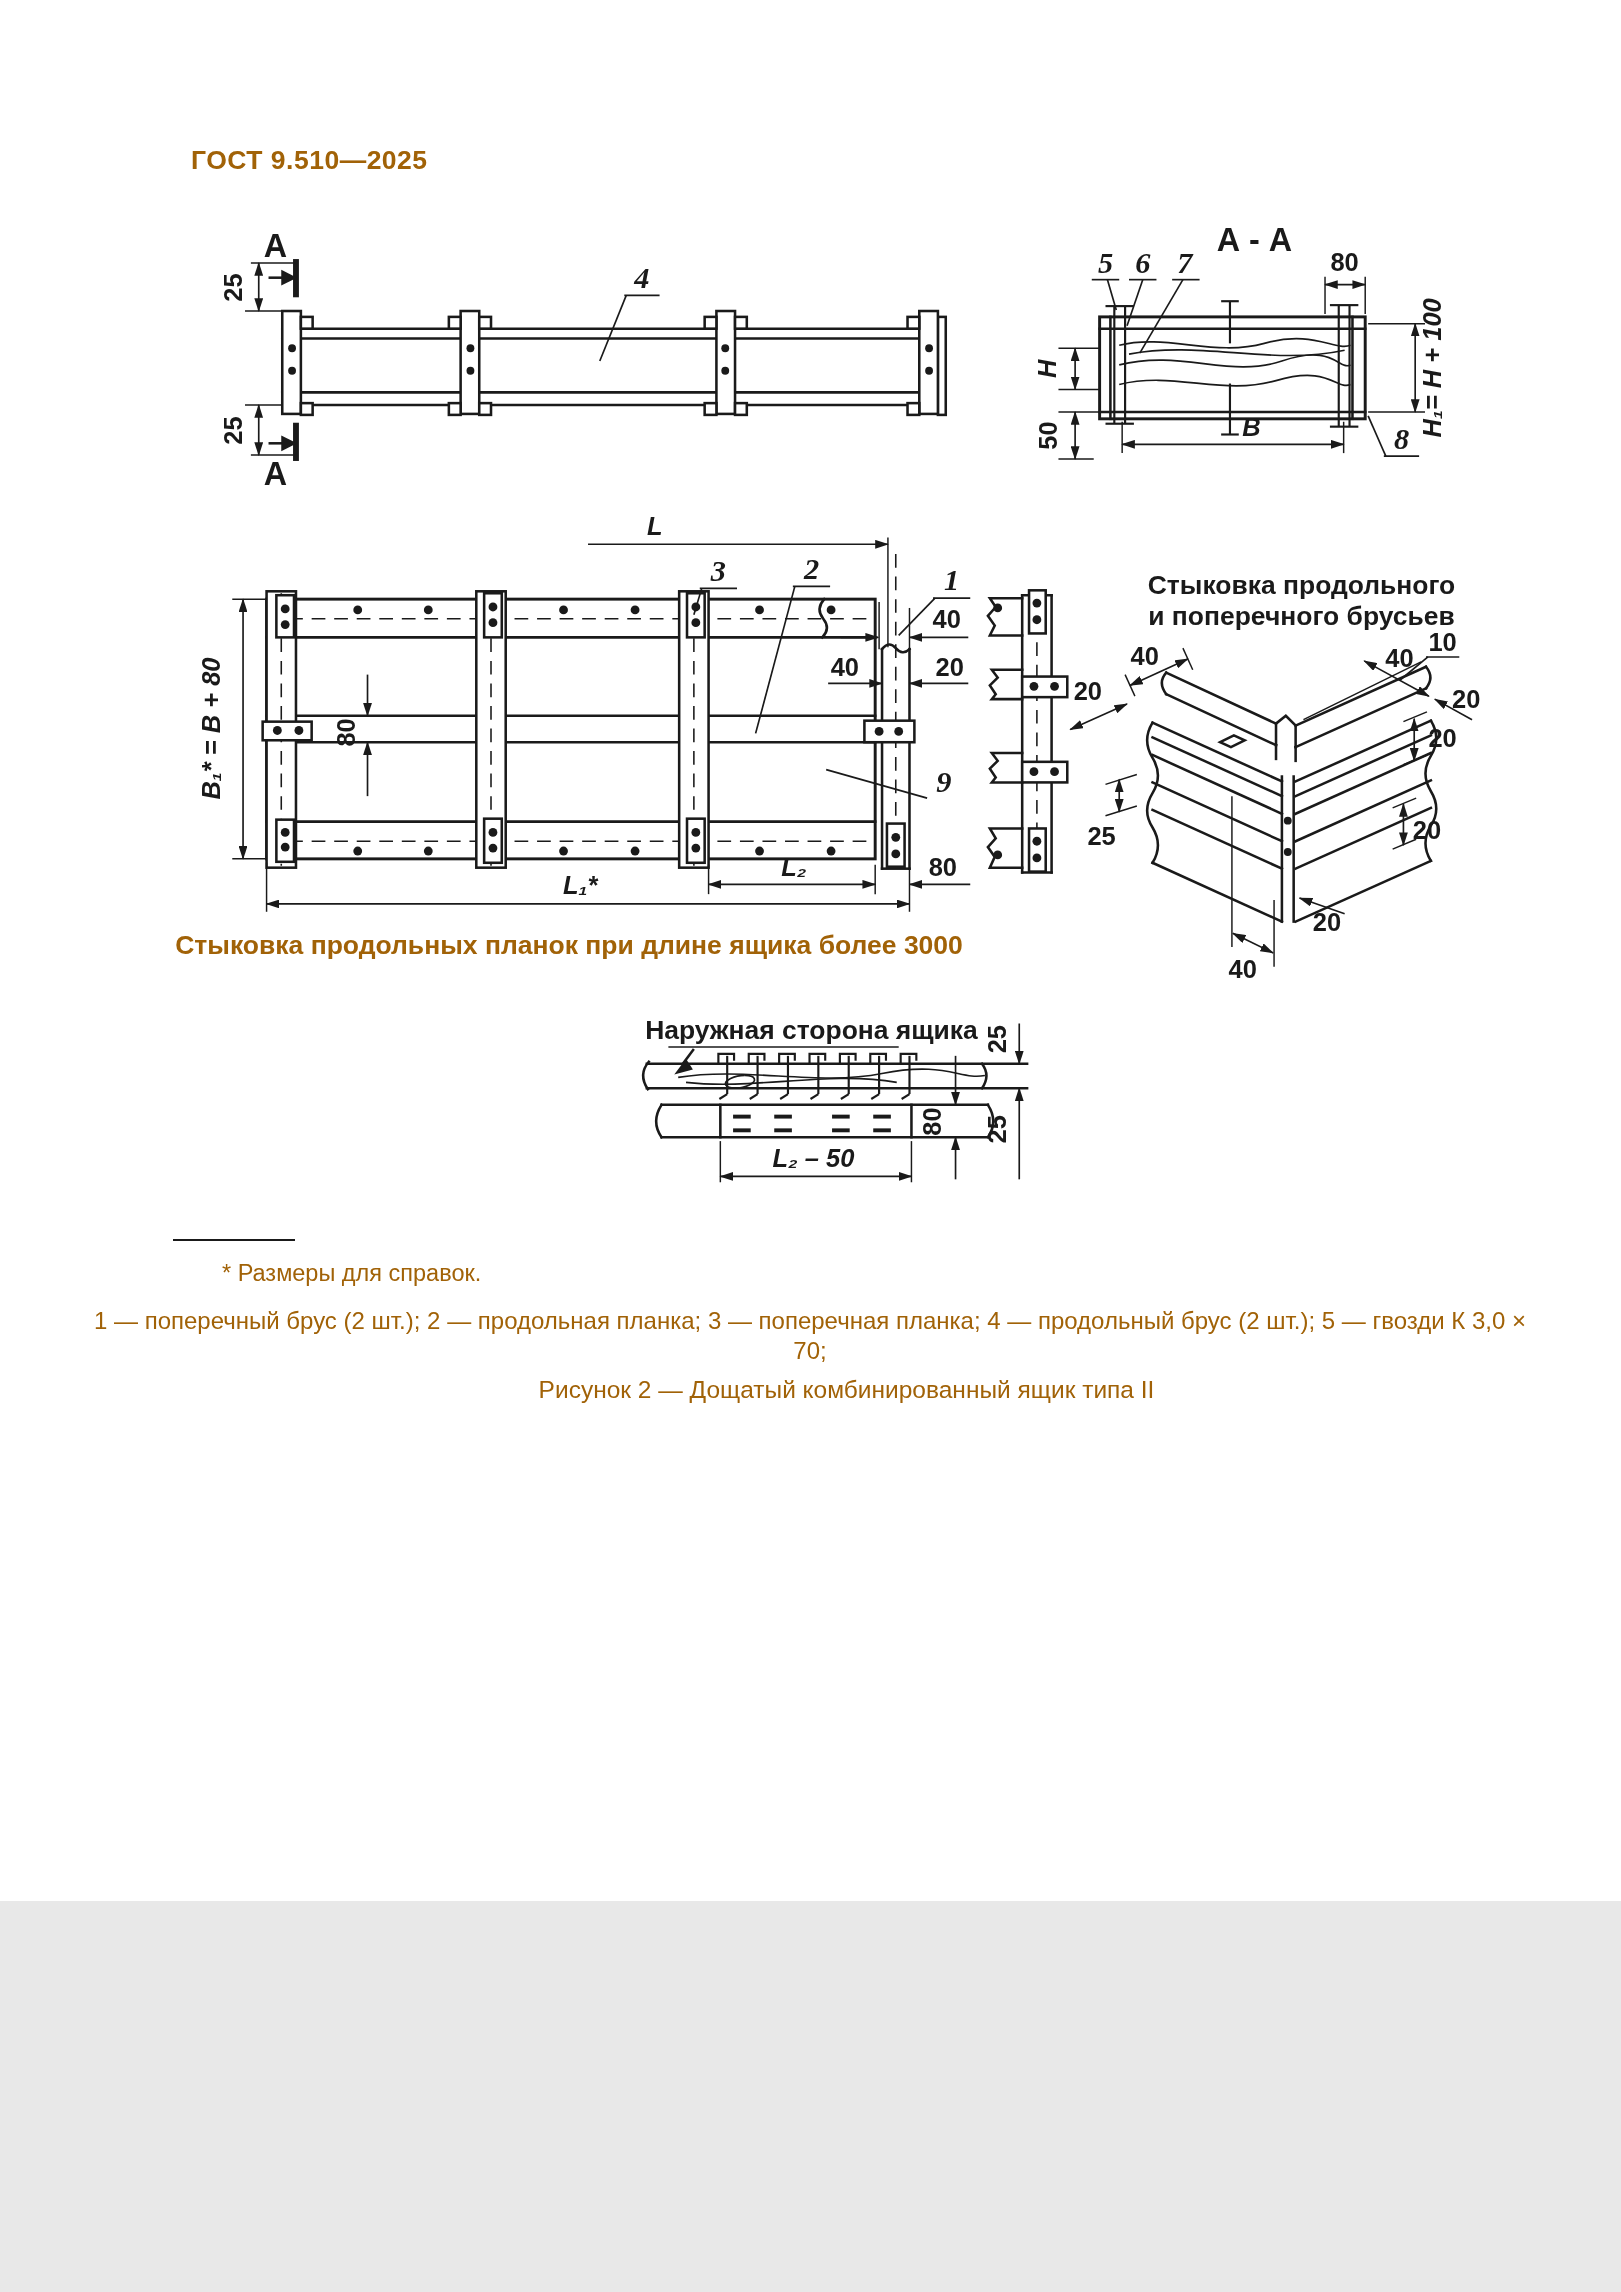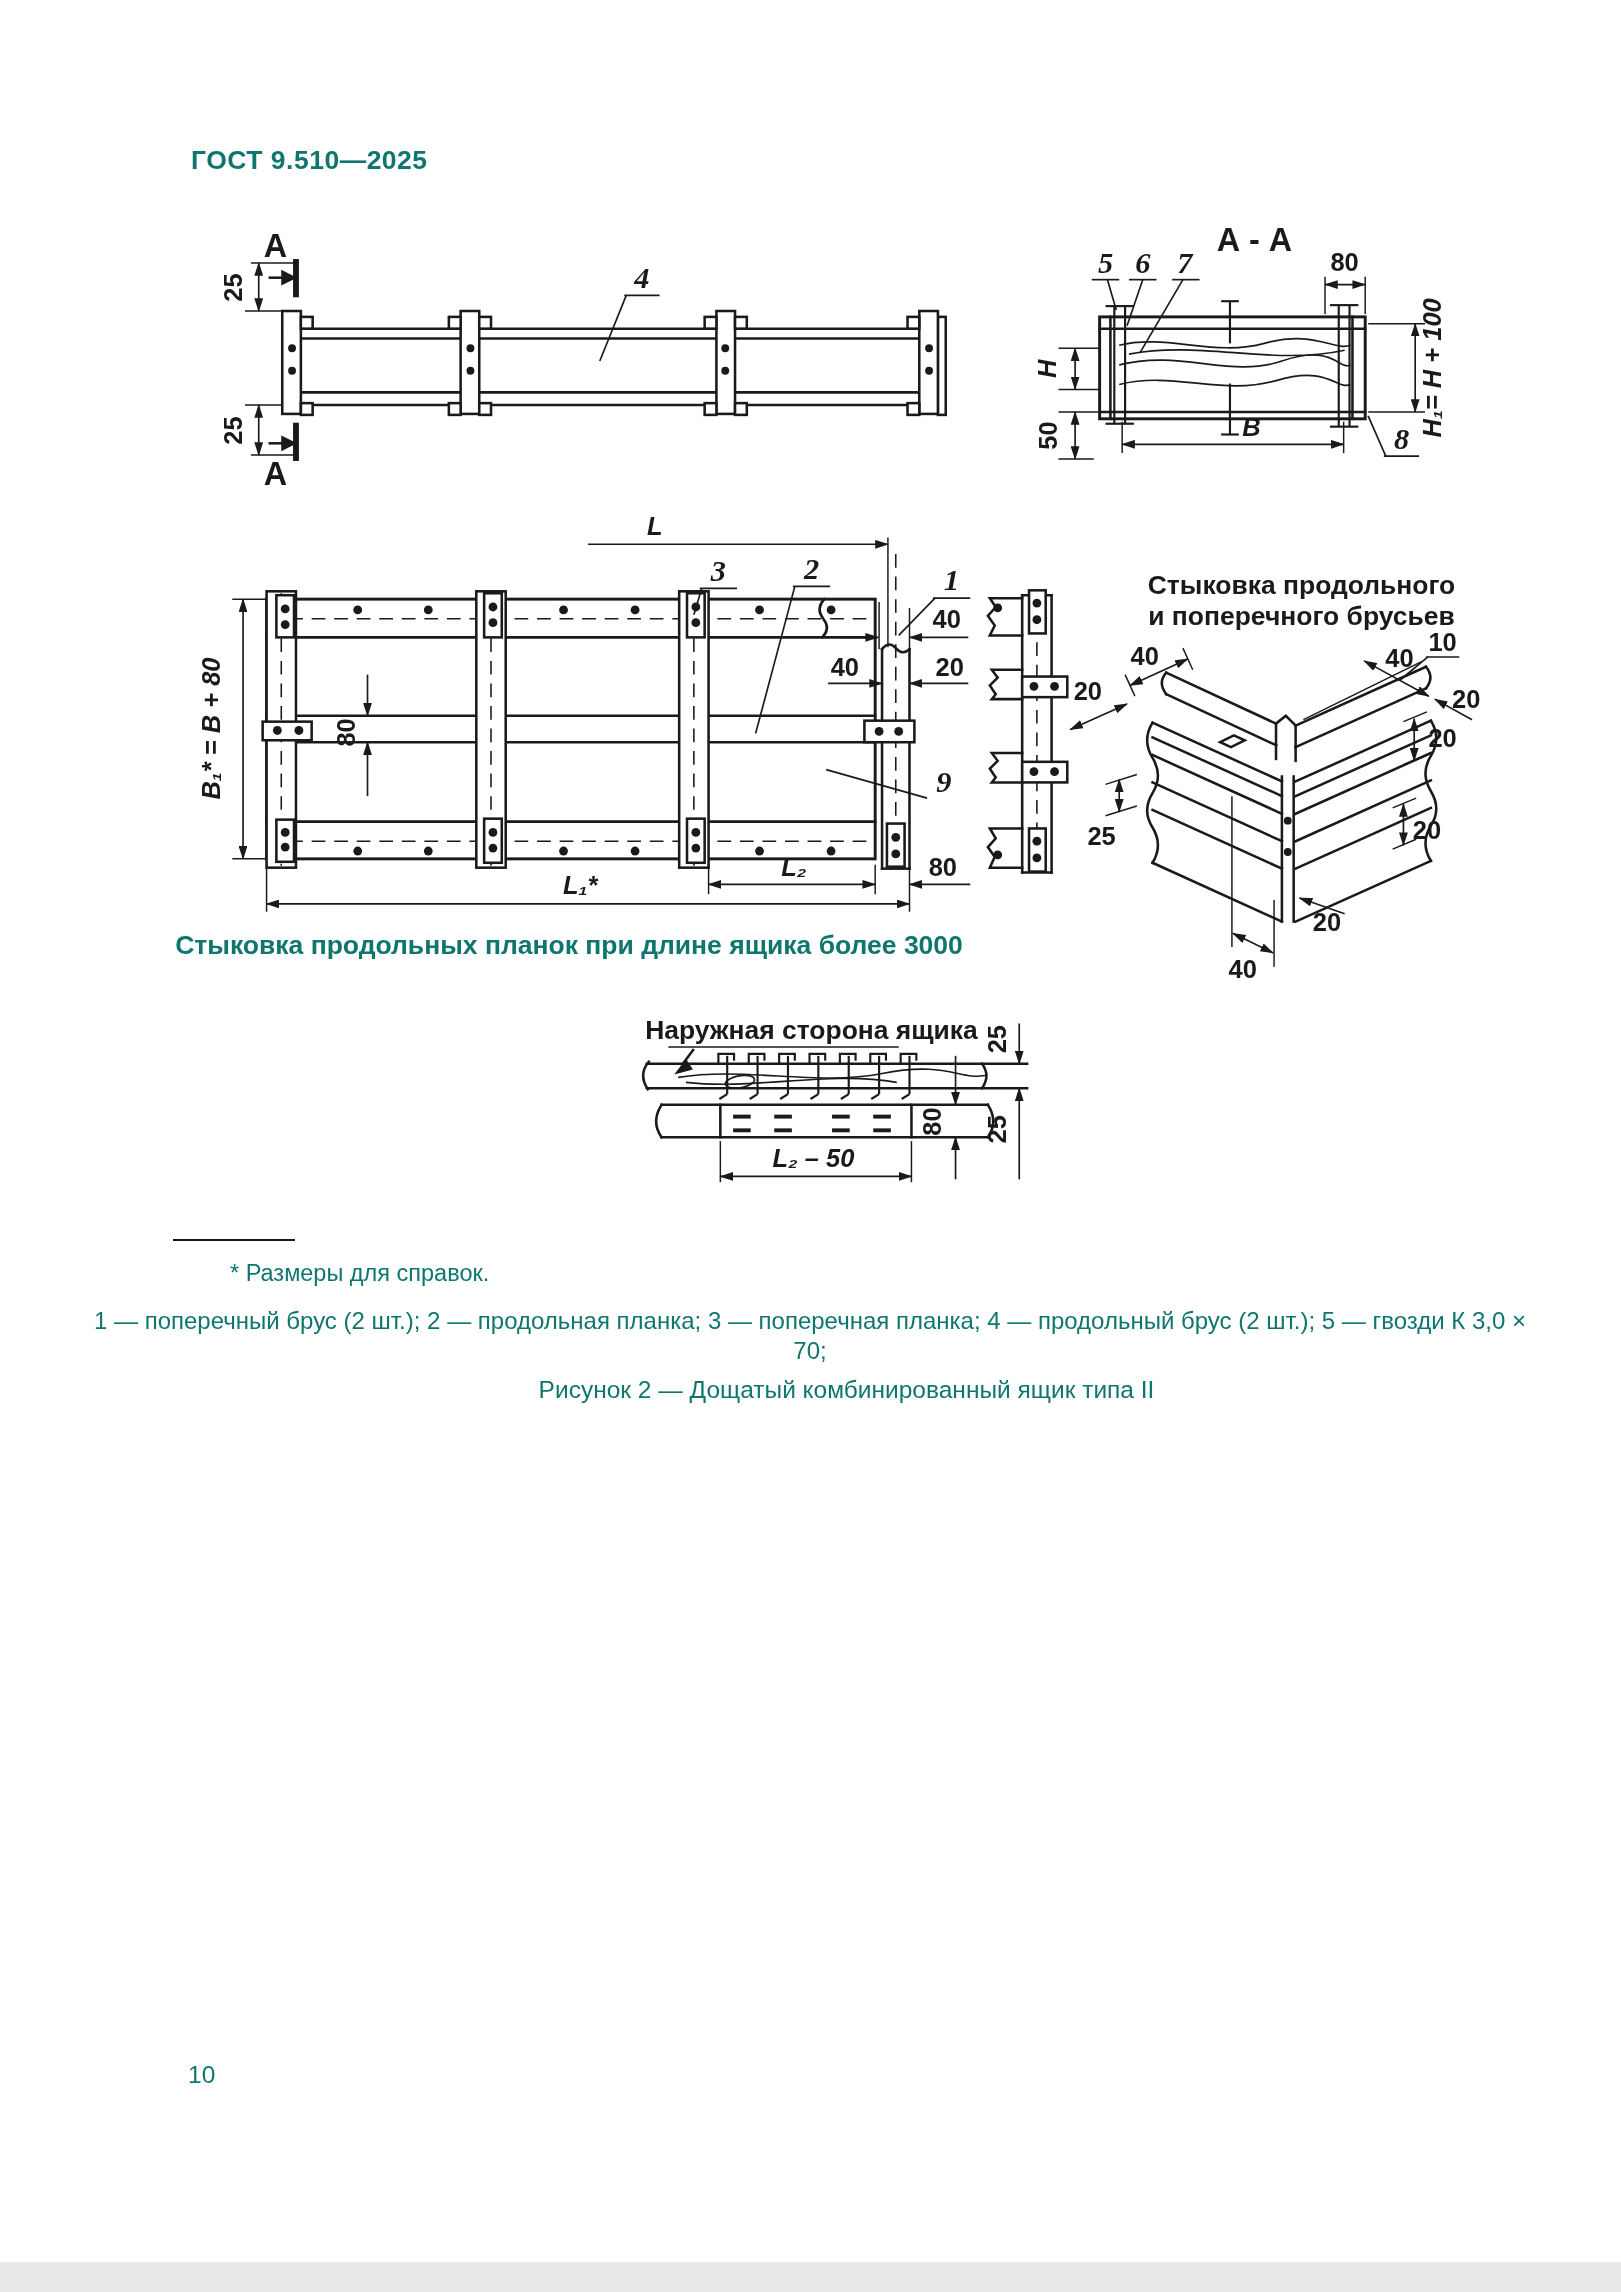--- a/index.html
+++ b/index.html
@@ -1,22 +1,22 @@
 <!DOCTYPE html>
 <html><head>
 <meta charset="utf-8">
 <style>
   html,body{margin:0;padding:0;background:#e8e8e8;}
-  .page{position:relative;width:1621px;height:2262px;background:#ffffff;overflow:hidden;
-        font-family:"Liberation Sans",sans-serif;color:#0f766e;}
+  .page{position:relative;width:1621px;height:1901px;background:#ffffff;overflow:hidden;
+        font-family:"Liberation Sans",sans-serif;color:#a16207;}
   .abs{position:absolute;}
   .doc-header{left:191px;top:145px;font-size:26.5px;font-weight:700;letter-spacing:0.5px;}
   .plan-caption{left:162px;top:930px;width:814px;text-align:center;font-size:26.5px;font-weight:700;}
   .footnote-rule{left:173px;top:1239px;width:122px;border-top:2px solid #1a1a1a;height:0;}
-  .footnote{left:222px;top:1260px;font-size:23.5px;margin-left:8px;}
+  .footnote{left:222px;top:1260px;font-size:23.5px;}
   .legend{left:78px;top:1306px;width:1464px;text-align:center;font-size:24px;line-height:30px;}
   .fig-caption{left:0;top:1376px;width:1621px;text-align:center;font-size:24.5px;margin-left:36px;}
   .page-number{left:188px;top:2061px;font-size:24.5px;}
   svg{position:absolute;left:0;top:0;}
   svg *{vector-effect:none;}
   .obj{stroke:#1a1a1a;stroke-width:2.6;fill:none;stroke-linecap:square;}
   .obj3{stroke:#1a1a1a;stroke-width:3;fill:none;}
   .objf{stroke:#1a1a1a;stroke-width:2.6;fill:#ffffff;}
   .thin{stroke:#1a1a1a;stroke-width:1.5;fill:none;}
   .dim{stroke:#1a1a1a;stroke-width:1.7;fill:none;}

